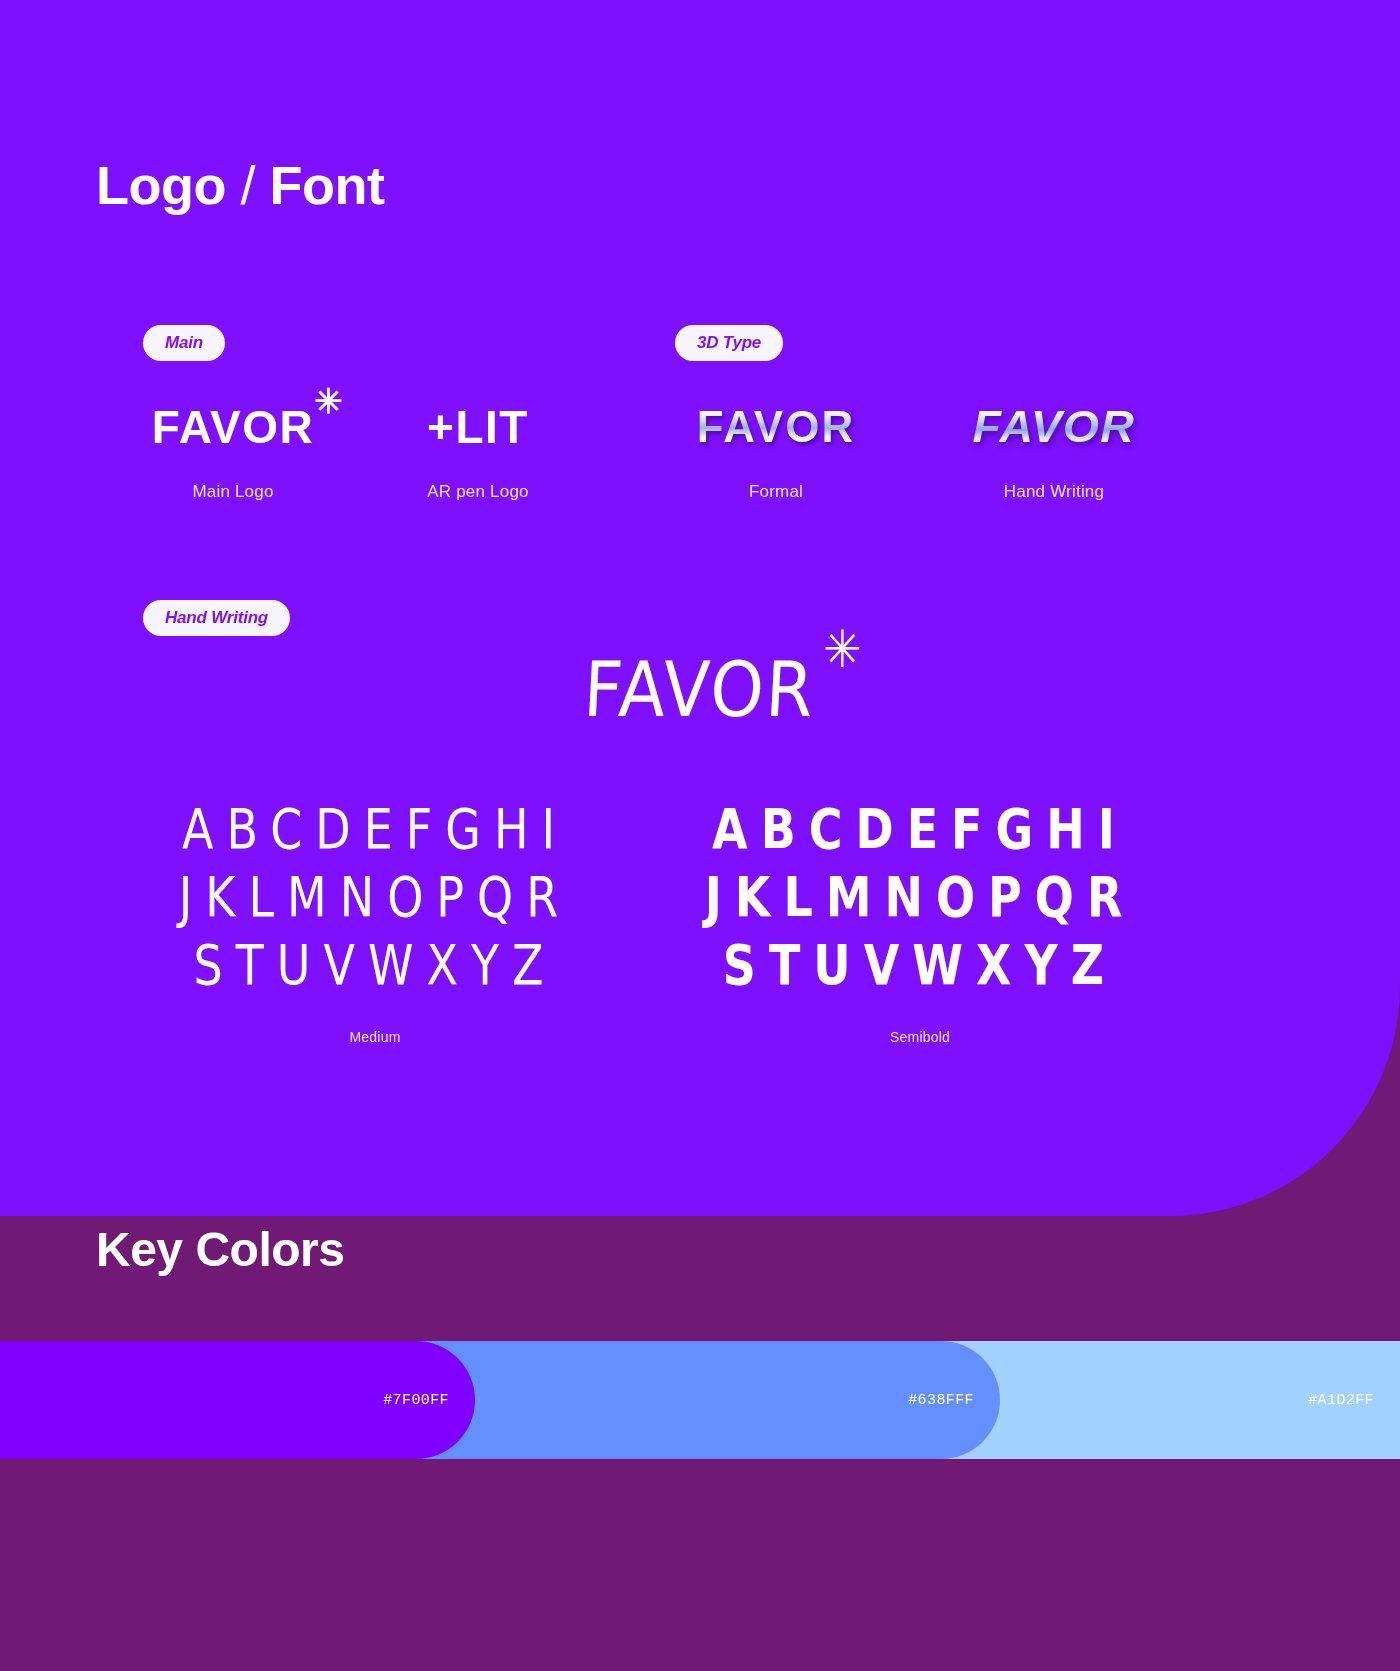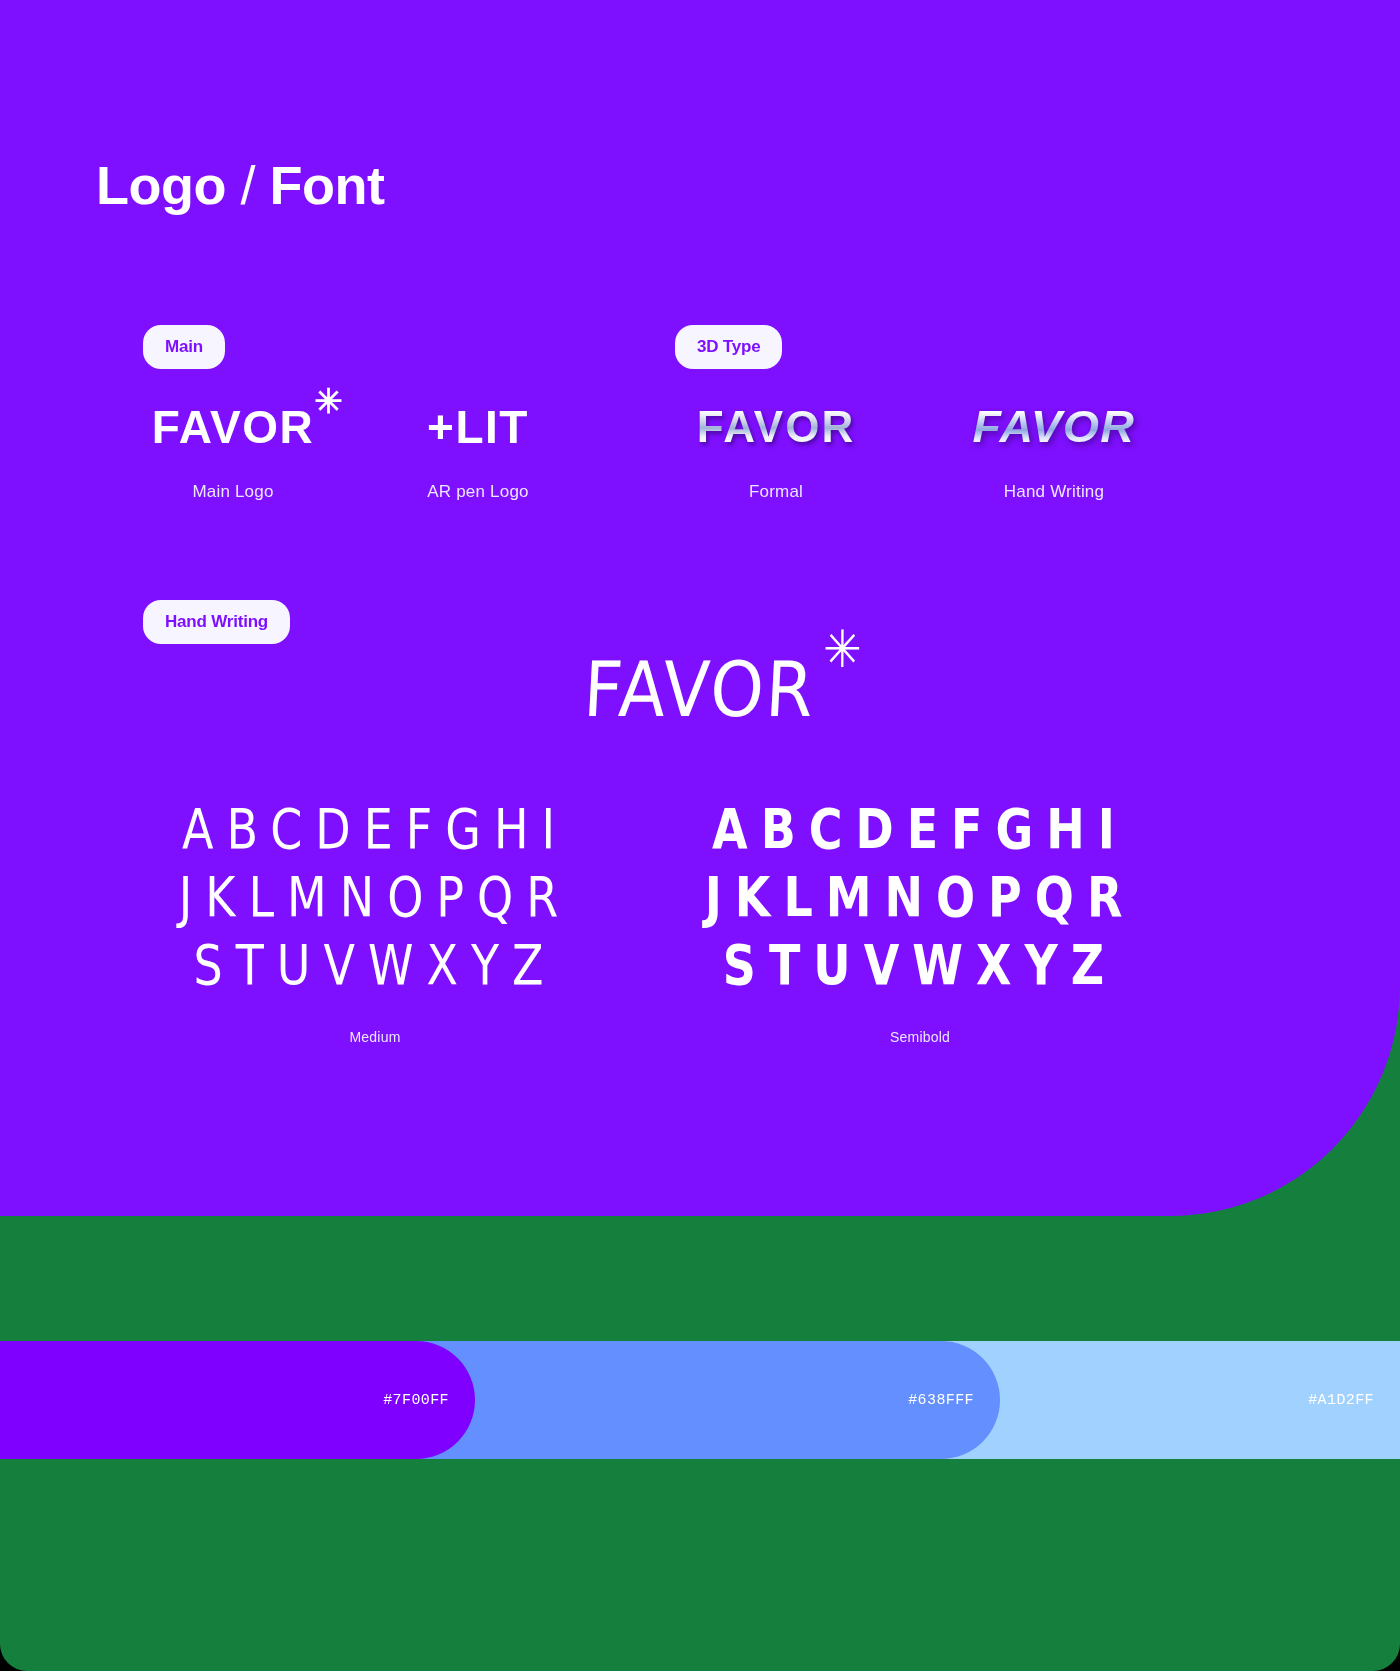--- a/index.html
+++ b/index.html
@@ -7,22 +7,21 @@
     width: 1400px;
     height: 1671px;
     background: #000000;
     font-family: "Liberation Sans", sans-serif;
     overflow: hidden;
   }
   #page {
     position: relative;
     width: 1400px;
     height: 1671px;
-    background: #15803d;
-    border-radius: 27px;
+    background: #701a75;
   }
 
   
   .hero {
     position: absolute;
     left: 0; top: 0;
     width: 1400px;
     height: 1216px;
     background: #7F0FFF;
     border-bottom-right-radius: 230px;
@@ -48,29 +47,30 @@
     line-height: 60px;
     color: #FFFFFF;
   }
 
   
   .badge {
     position: absolute;
     display: inline-flex;
     align-items: center;
     justify-content: center;
-    height: 44px;
+    height: 36px;
     padding: 0 22px;
     border-radius: 18px;
     background: #F7F5FF;
     color: #7F0FFF;
     font-size: 17px;
     font-weight: 700;
     letter-spacing: -0.2px;
     white-space: nowrap;
+    font-style: italic;
   }
   .badge-main      { left: 143px; top: 325px; }
   .badge-3dtype    { left: 675px; top: 325px; }
   .badge-handwrite { left: 143px; top: 600px; }
 
   
   .logo-cell {
     position: absolute;
     text-align: center;
   }
@@ -316,20 +316,21 @@
 
     <div class="alpha-block semibold block-semibold">
       <div class="alpha-row">ABCDEFGHI</div>
       <div class="alpha-row">JKLMNOPQR</div>
       <div class="alpha-row">STUVWXYZ</div>
       <div class="alpha-label">Semibold</div>
     </div>
 
   </div>
 
+  <div class="section-title title-key-colors">Key Colors</div>
 
   <div class="swatches">
     <div class="swatch swatch-3" style="background: rgb(161, 210, 255);">
       <span class="hex">#A1D2FF</span>
     </div>
     <div class="swatch swatch-2" style="background: rgb(99, 143, 255);">
       <span class="hex">#638FFF</span>
     </div>
     <div class="swatch swatch-1" style="background: rgb(127, 0, 255);">
       <span class="hex">#7F00FF</span>

